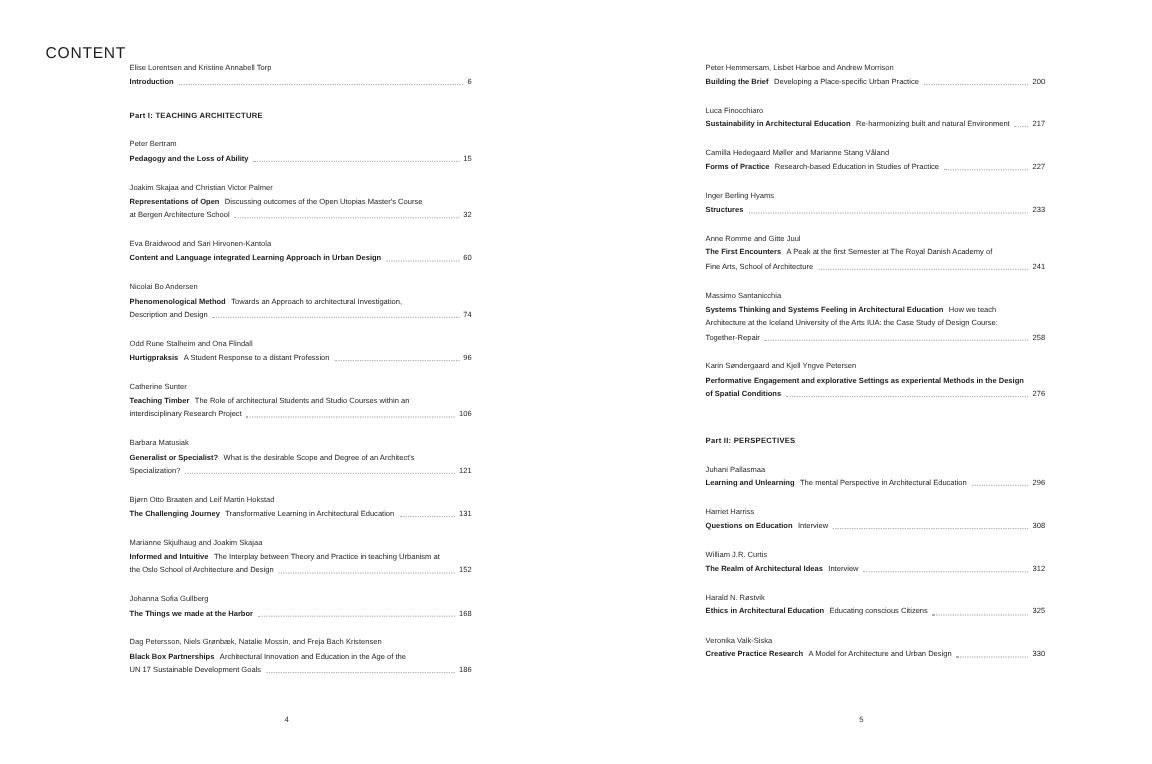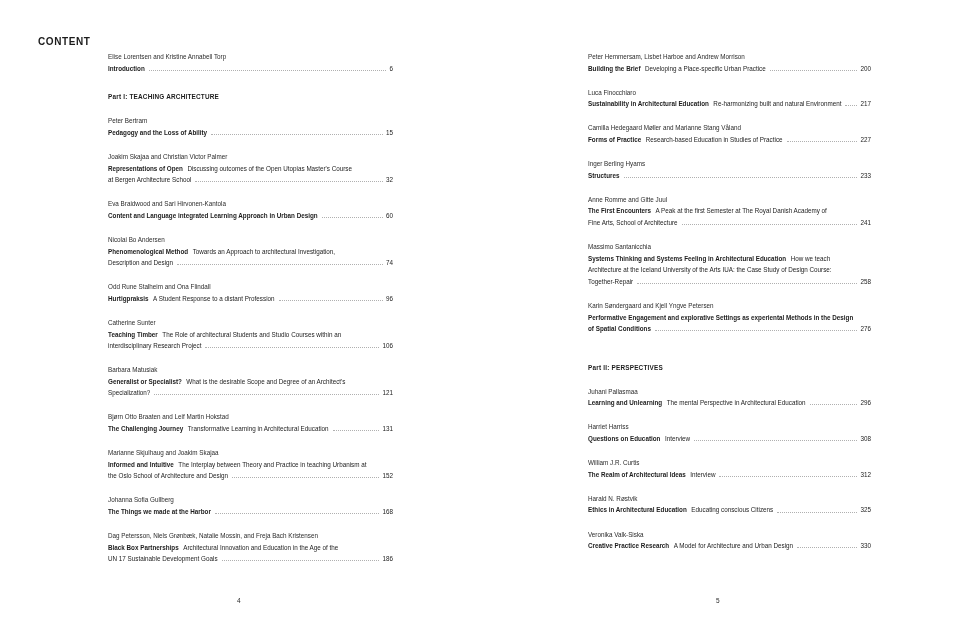--- a/index.html
+++ b/index.html
@@ -8,22 +8,22 @@
     width: 960px; height: 637px;
     background: #ffffff;
     position: relative;
     font-family: "Liberation Sans", sans-serif;
     color: #1c1c1c;
     overflow: hidden;
   }
   .content-label {
     position: absolute;
     left: 38px; top: 36px;
-    font-size: 10px;
-    font-weight: bold;
+    font-size: 13px;
+    font-weight: normal;
     letter-spacing: 0.6px;
   }
   .toc-col {
     position: absolute;
     top: 51px;
   }
   .toc-col.left  { left: 108px; width: 285px; }
   .toc-col.right { left: 588px; width: 283px; }
   .entry { margin-bottom: 12.5px; }
   .authors {

